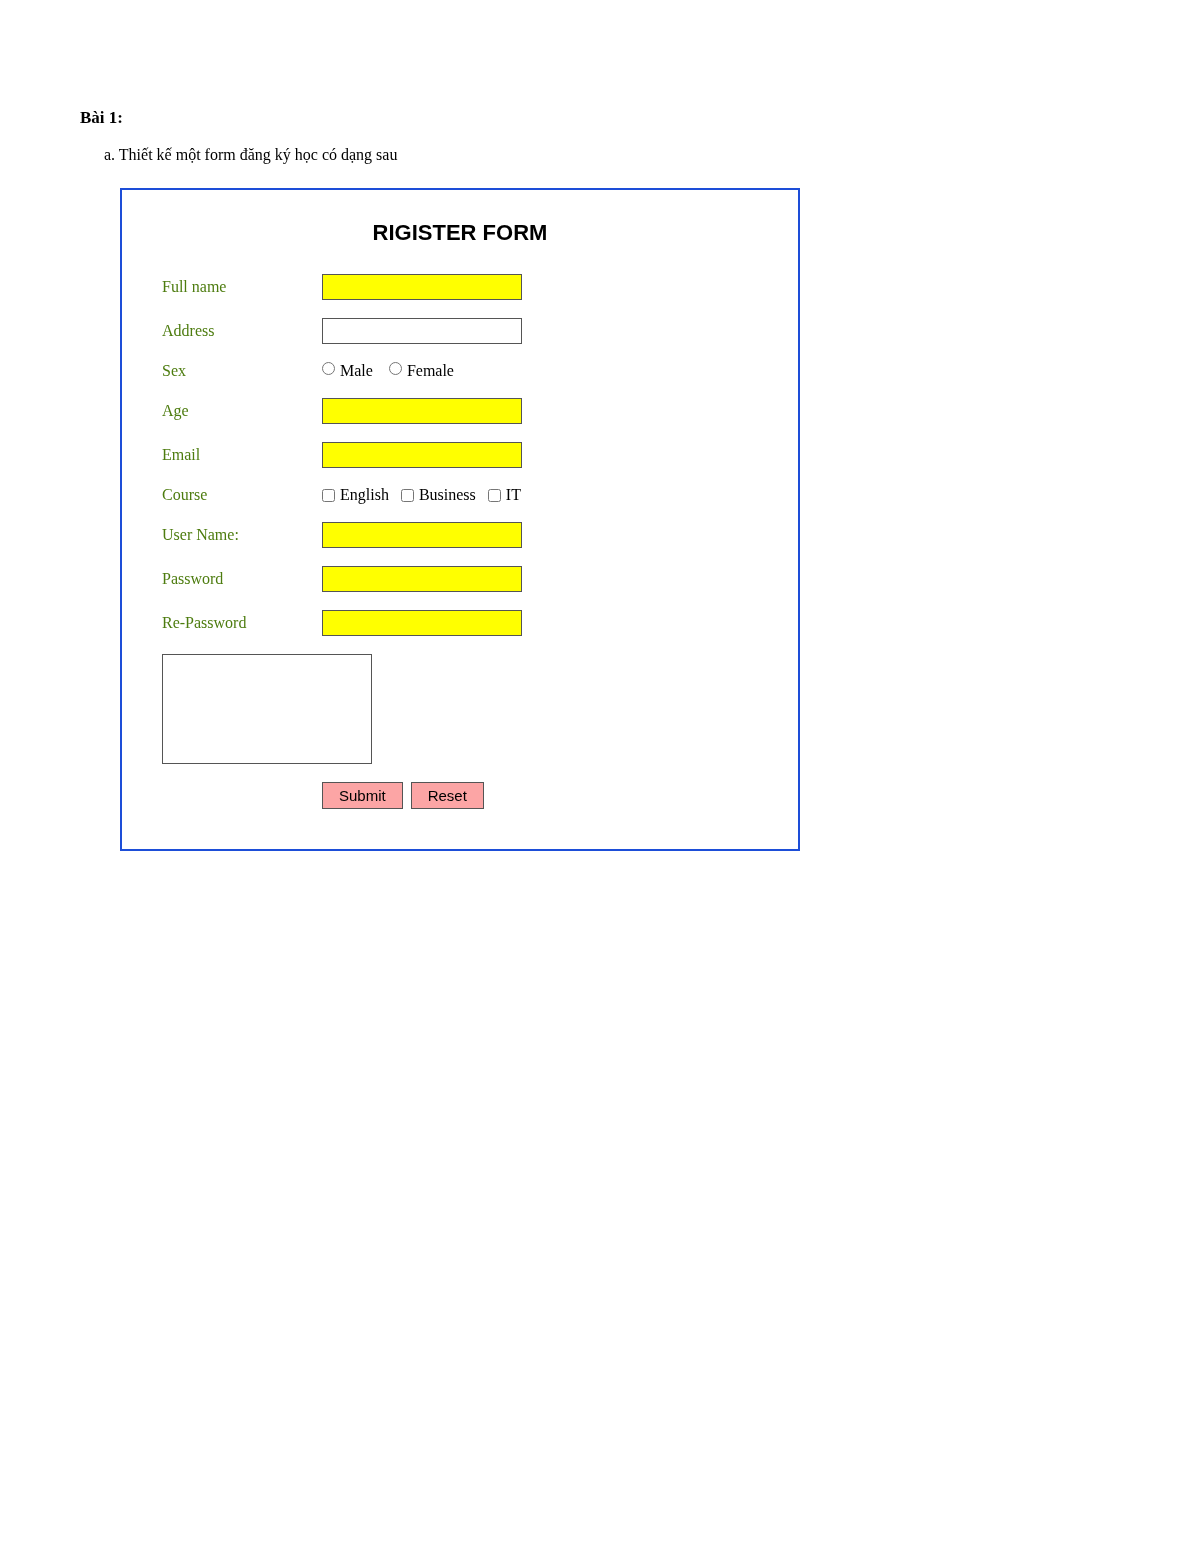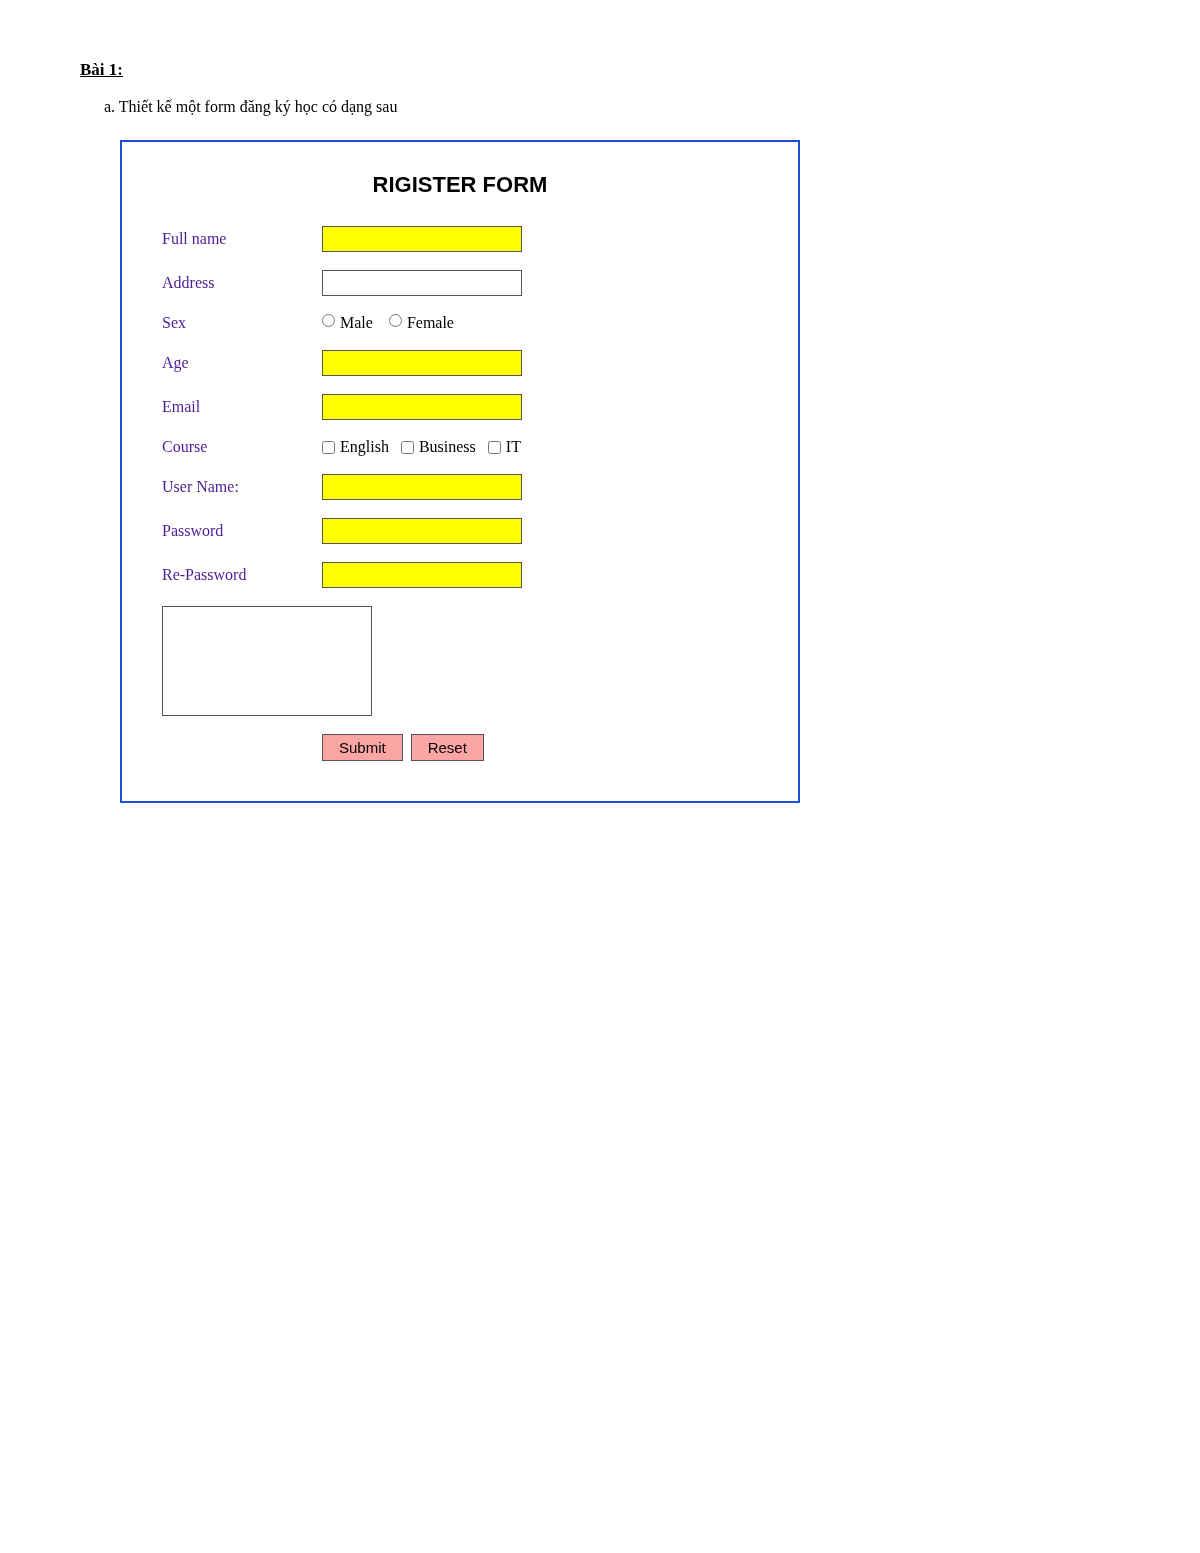--- a/index.html
+++ b/index.html
@@ -13,23 +13,23 @@
       font-family: Times New Roman, serif;
       font-size: 16px;
       color: #000000;
       width: 1200px;
       min-height: 1553px;
       padding: 60px 80px;
     }
 
     .page-heading {
       font-weight: bold;
-      text-decoration: underline;
       font-size: 17px;
       margin-bottom: 18px;
+      margin-top: 48px;
     }
 
     .sub-instruction {
       margin-left: 24px;
       margin-bottom: 24px;
       font-size: 16px;
     }
 
     .form-container {
       border: 2px solid #1d4ed8;
@@ -48,21 +48,21 @@
 
     .form-row {
       display: flex;
       align-items: center;
       margin-bottom: 18px;
     }
 
     .form-label {
       width: 160px;
       font-size: 16px;
-      color: #4c1d95;
+      color: #4d7c0f;
       flex-shrink: 0;
     }
 
     .form-input {
       width: 200px;
       height: 26px;
       border: 1px solid #555;
       font-size: 14px;
     }
 

